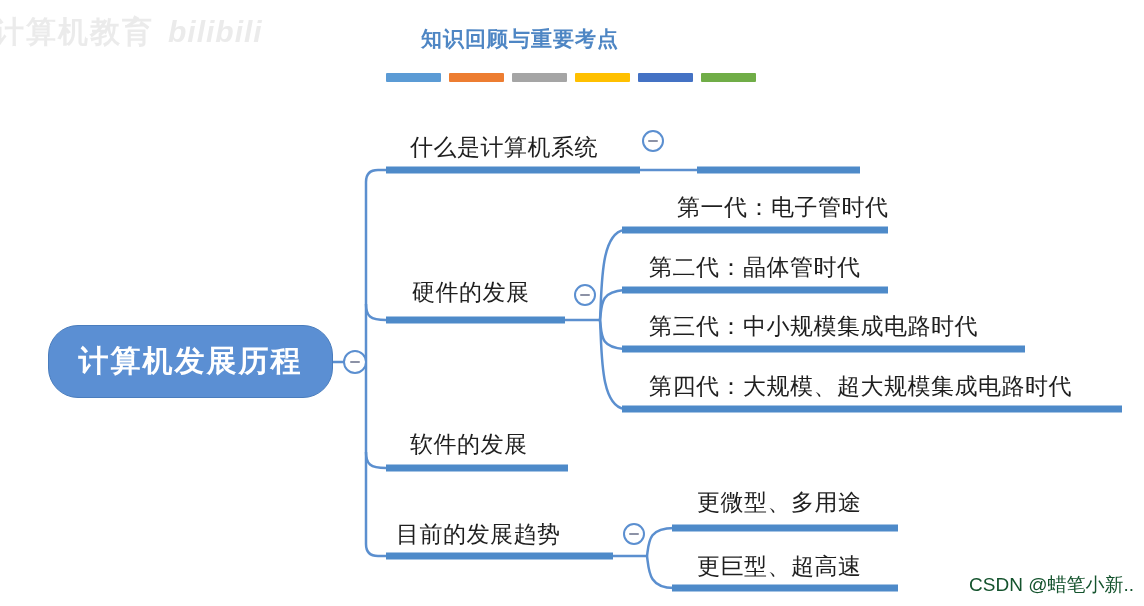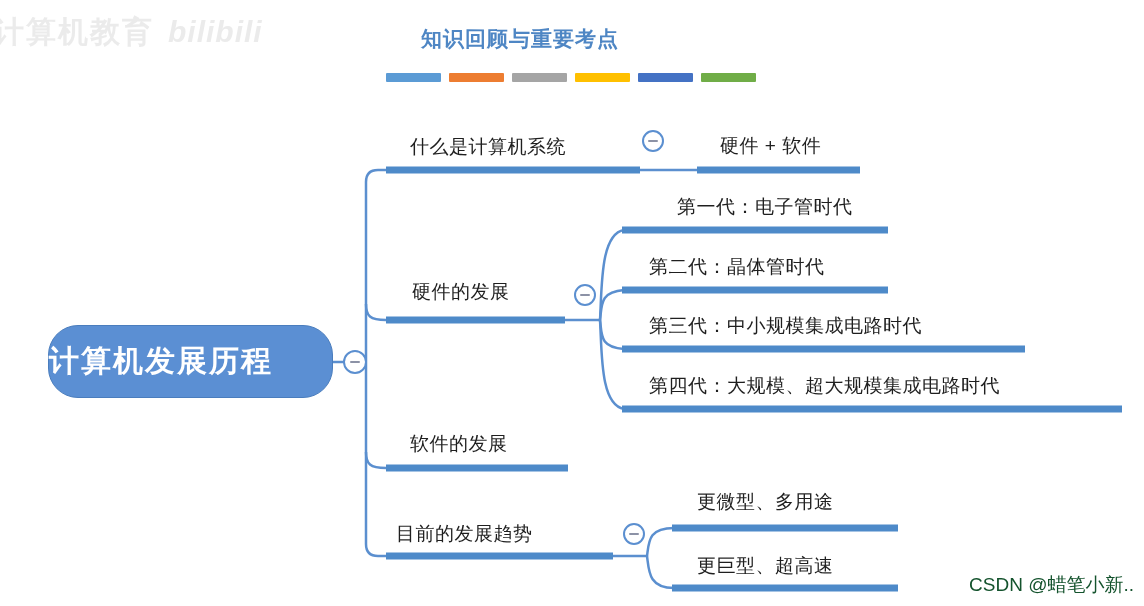--- a/index.html
+++ b/index.html
@@ -1,35 +1,35 @@
 <!DOCTYPE html>
 <html><head>
 <meta charset="utf-8">
 <style>
   html,body{margin:0;padding:0;background:#fff;}
   #stage{
     position:relative;width:1144px;height:606px;background:#ffffff;
     font-family:"Liberation Sans","DejaVu Sans",sans-serif;overflow:hidden;
   }
   .label{
-    position:absolute;color:#1f1f1f;font-size:19px;line-height:26px;
+    position:absolute;color:#1f1f1f;font-size:23px;line-height:26px;
     white-space:nowrap;letter-spacing:0.5px;
   }
   #title{
     position:absolute;left:421px;top:21px;font-size:21px;line-height:36px;
     font-weight:bold;color:#4E86C4;letter-spacing:1px;white-space:nowrap;
   }
   #accent-bars{
     position:absolute;left:386px;top:73px;display:flex;gap:8px;
   }
   #accent-bars .bar{display:block;width:55px;height:9px;border-radius:1px;}
   #root-node{
     position:absolute;left:48px;top:325px;width:285px;height:73px;
     background:#5B8FD3;border:1px solid #4A7DBD;border-radius:30px;
-    display:flex;align-items:center;box-sizing:border-box;
+    display:flex;align-items:center;justify-content:center;box-sizing:border-box;
   }
   #root-node .root-label{
     color:#ffffff;font-size:30px;font-weight:bold;letter-spacing:2px;white-space:nowrap;
   }
   .collapse-btn{
     position:absolute;box-sizing:border-box;background:#ffffff;
     border:2.5px solid #5B8FD0;border-radius:50%;
     display:flex;align-items:center;justify-content:center;padding:0;cursor:pointer;
   }
   .collapse-btn .minus{display:block;width:10px;height:2.5px;background:#8C92A6;border-radius:1px;}
@@ -108,21 +108,20 @@
     <span class="minus"></span>
   </button>
   <button class="collapse-btn" style="left:574px;top:284px;width:22px;height:22px;">
     <span class="minus"></span>
   </button>
   <button class="collapse-btn" style="left:623px;top:523px;width:22px;height:22px;">
     <span class="minus"></span>
   </button>
 
   <div class="label" style="left:410px;top:134px;">什么是计算机系统</div>
-  <div class="label" style="left:720px;top:133px;">硬件 + 软件</div>
 
   <div class="label" style="left:412px;top:279px;">硬件的发展</div>
   <div class="label" style="left:649px;top:194px;margin-left:28px;">第一代：电子管时代</div>
   <div class="label" style="left:649px;top:254px;text-align:center;">第二代：晶体管时代</div>
   <div class="label" style="left:649px;top:313px;">第三代：中小规模集成电路时代</div>
   <div class="label" style="left:649px;top:373px;">第四代：大规模、超大规模集成电路时代</div>
 
   <div class="label" style="left:410px;top:431px;">软件的发展</div>
 
   <div class="label" style="left:396px;top:521px;">目前的发展趋势</div>

